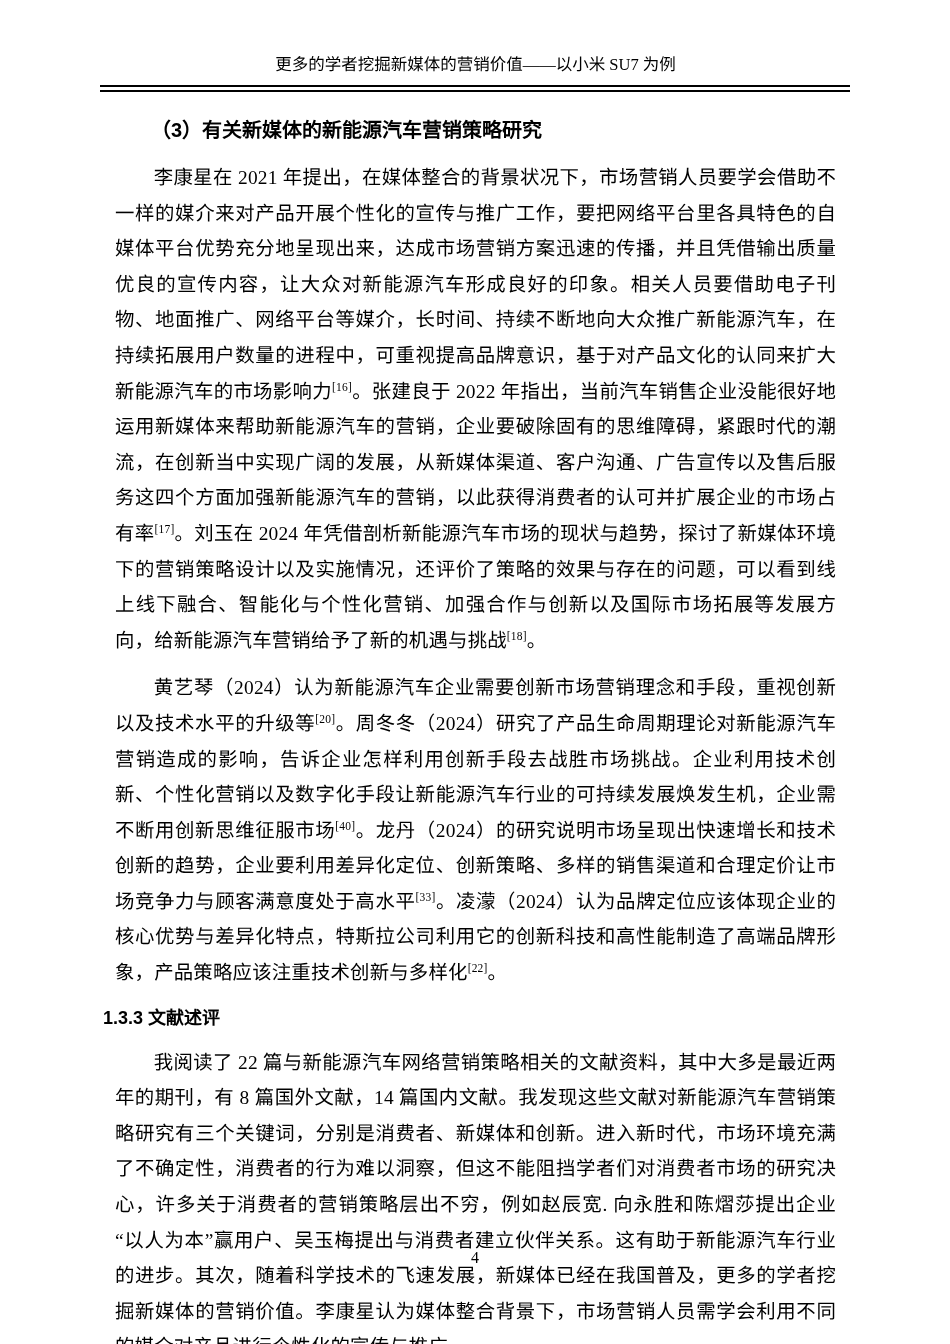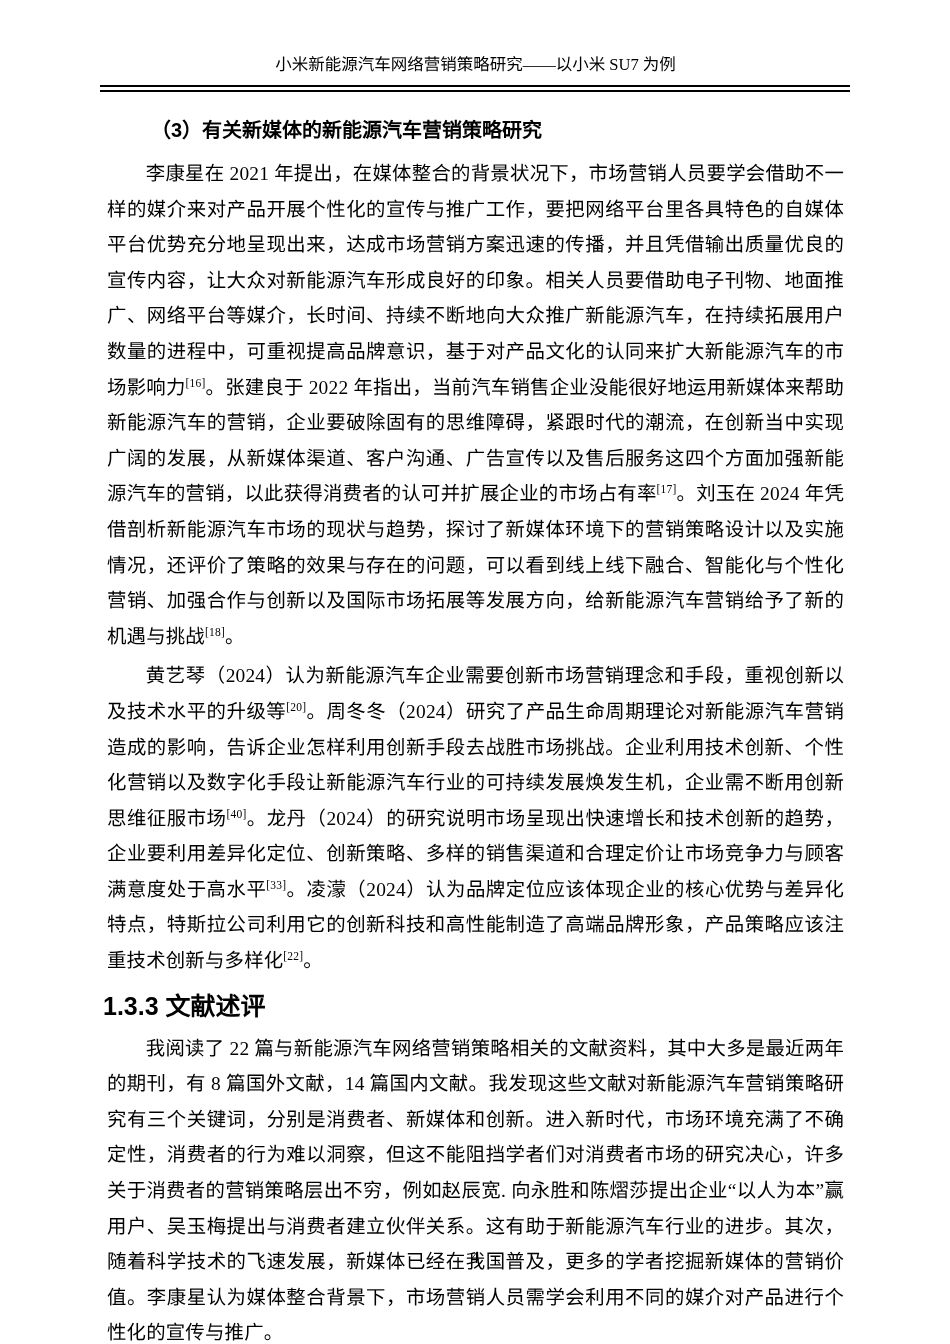--- a/index.html
+++ b/index.html
@@ -47,52 +47,52 @@
     font-size: 20px;
     line-height: 36px;
     text-indent: 2em;
     margin: 8px;
   }
   .body-para {
     font-size: 19.4px;
     line-height: 35.6px;
     text-align: justify;
     text-indent: 2em;
-    margin: 4px;
+    margin: 12px;
     letter-spacing: 0.2px;
   }
   .body-para sup {
     font-size: 11.5px;
     line-height: 0;
     vertical-align: super;
   }
   .section-heading {
     font-family: "Liberation Sans", "DejaVu Sans", sans-serif;
     font-weight: bold;
-    font-size: 25px;
+    font-size: 18px;
     line-height: 30px;
     margin: 12px 0 10px 0;
     text-indent: 0;
   }
   .page-footer {
     position: absolute;
     top: 1249px;
     left: 0;
     width: 950px;
     text-align: center;
     font-size: 16px;
     color: #000000;
   }
 </style>
 </head>
 <body>
 
 <div class="page">
 
-  <div class="running-header">小米新能源汽车网络营销策略研究——以小米 SU7 为例</div>
+  <div class="running-header">更多的学者挖掘新媒体的营销价值——以小米 SU7 为例</div>
 
   <div class="header-rule"></div>
 
   <div class="body-col">
 
     <h3 class="sub-heading">（3）有关新媒体的新能源汽车营销策略研究</h3>
 
     <p class="body-para">李康星在 2021 年提出，在媒体整合的背景状况下，市场营销人员要学会借助不一样的媒介来对产品开展个性化的宣传与推广工作，要把网络平台里各具特色的自媒体平台优势充分地呈现出来，达成市场营销方案迅速的传播，并且凭借输出质量优良的宣传内容，让大众对新能源汽车形成良好的印象。相关人员要借助电子刊物、地面推广、网络平台等媒介，长时间、持续不断地向大众推广新能源汽车，在持续拓展用户数量的进程中，可重视提高品牌意识，基于对产品文化的认同来扩大新能源汽车的市场影响力<sup>[16]</sup>。张建良于 2022 年指出，当前汽车销售企业没能很好地运用新媒体来帮助新能源汽车的营销，企业要破除固有的思维障碍，紧跟时代的潮流，在创新当中实现广阔的发展，从新媒体渠道、客户沟通、广告宣传以及售后服务这四个方面加强新能源汽车的营销，以此获得消费者的认可并扩展企业的市场占有率<sup>[17]</sup>。刘玉在 2024 年凭借剖析新能源汽车市场的现状与趋势，探讨了新媒体环境下的营销策略设计以及实施情况，还评价了策略的效果与存在的问题，可以看到线上线下融合、智能化与个性化营销、加强合作与创新以及国际市场拓展等发展方向，给新能源汽车营销给予了新的机遇与挑战<sup>[18]</sup>。</p>
 
 

